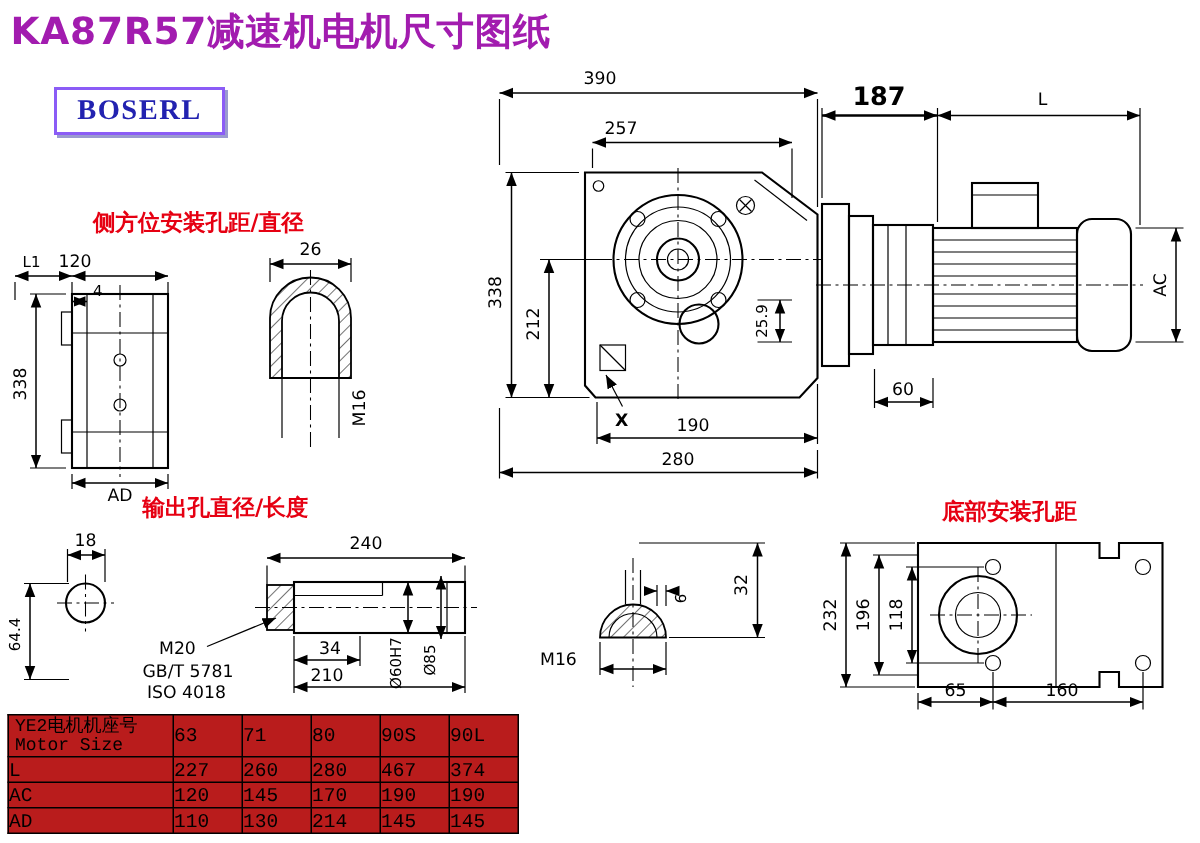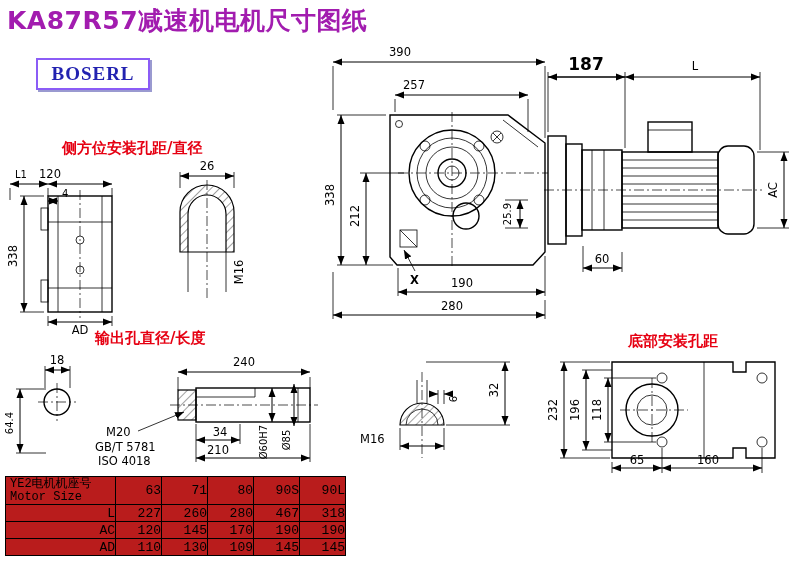--- a/index.html
+++ b/index.html
@@ -17,21 +17,21 @@
   svg text{font-family:"DejaVu Sans",sans-serif;font-size:11.5px;fill:#000;}
   svg text.small{font-size:10px;}
   svg text.big{font-size:17px;font-weight:bold;}
   .out{stroke:#000;stroke-width:1.4;fill:none;}
   .thin{stroke:#000;stroke-width:0.8;fill:none;}
   .dim{stroke:#000;stroke-width:1;fill:none;marker-start:url(#arr);marker-end:url(#arr);}
   .dimthick{stroke:#000;stroke-width:1.6;fill:none;marker-start:url(#arr);marker-end:url(#arr);}
   .cl{stroke:#000;stroke-width:0.7;fill:none;stroke-dasharray:10 3 2 3;}
   .size-table{position:absolute;left:5px;top:476px;border-collapse:collapse;background:#b91c1c;
               font-family:"Liberation Mono","DejaVu Sans Mono",monospace;font-size:13px;}
-  .size-table th,.size-table td{border:1px solid #000;text-align:right;font-weight:normal;padding:0;}
+  .size-table th,.size-table td{border:1px solid #000;text-align:left;font-weight:normal;padding:0;}
   .size-table th.c-head{text-align:left;padding-left:4px;font-size:12px;line-height:13px;}
   .size-table tr.hdr{height:28px;}
   .size-table tr.datarow{height:17px;}
 </style>
 </head>
 <body>
 
 <div class="page">
 
   <div class="title">KA87R57减速机电机尺寸图纸</div>
@@ -331,34 +331,34 @@
       <th>80</th>
       <th>90S</th>
       <th>90L</th>
     </tr>
     <tr class="datarow">
       <td>L</td>
       <td>227</td>
       <td>260</td>
       <td>280</td>
       <td>467</td>
-      <td>318</td>
+      <td>374</td>
     </tr>
     <tr class="datarow">
       <td>AC</td>
       <td>120</td>
       <td>145</td>
       <td>170</td>
       <td>190</td>
       <td>190</td>
     </tr>
     <tr class="datarow">
       <td>AD</td>
       <td>110</td>
       <td>130</td>
-      <td>109</td>
+      <td>214</td>
       <td>145</td>
       <td>145</td>
     </tr>
   </tbody>
     </table>
 
 </div>
 
 </body></html>

